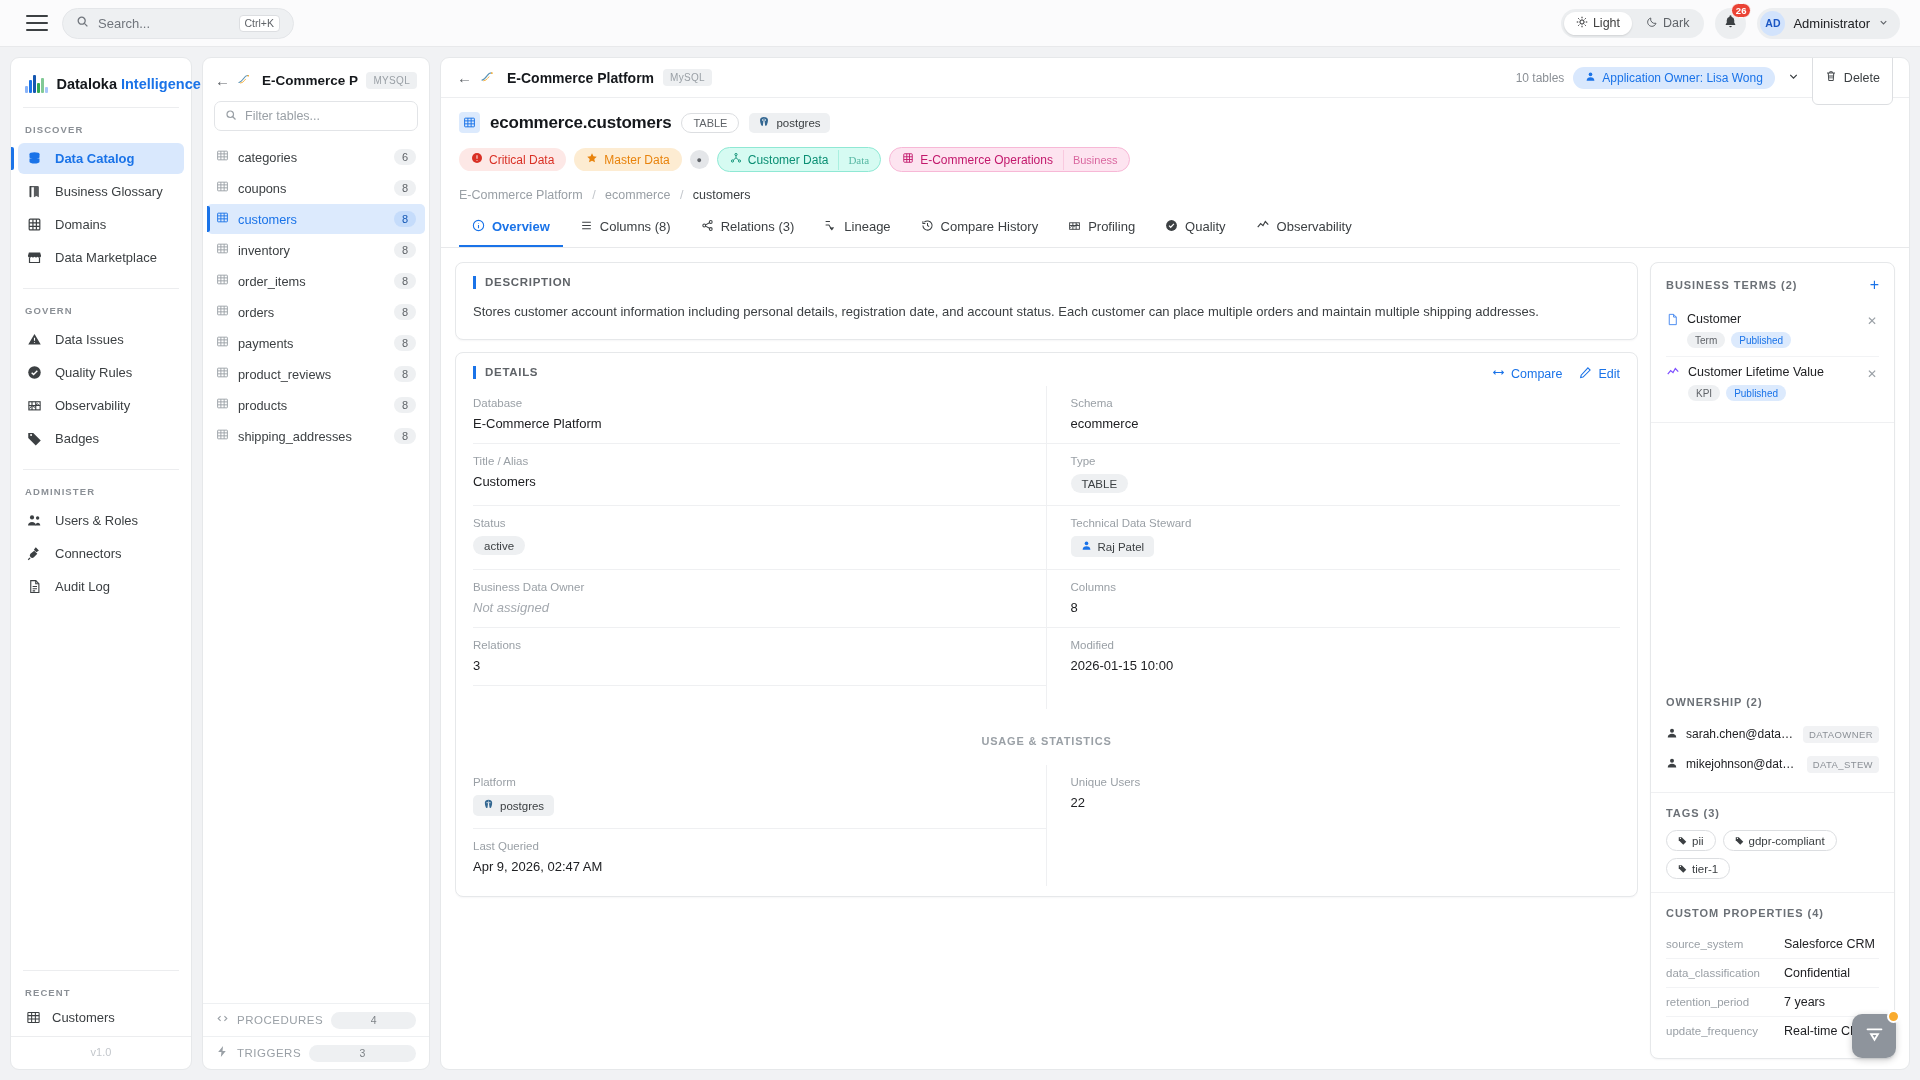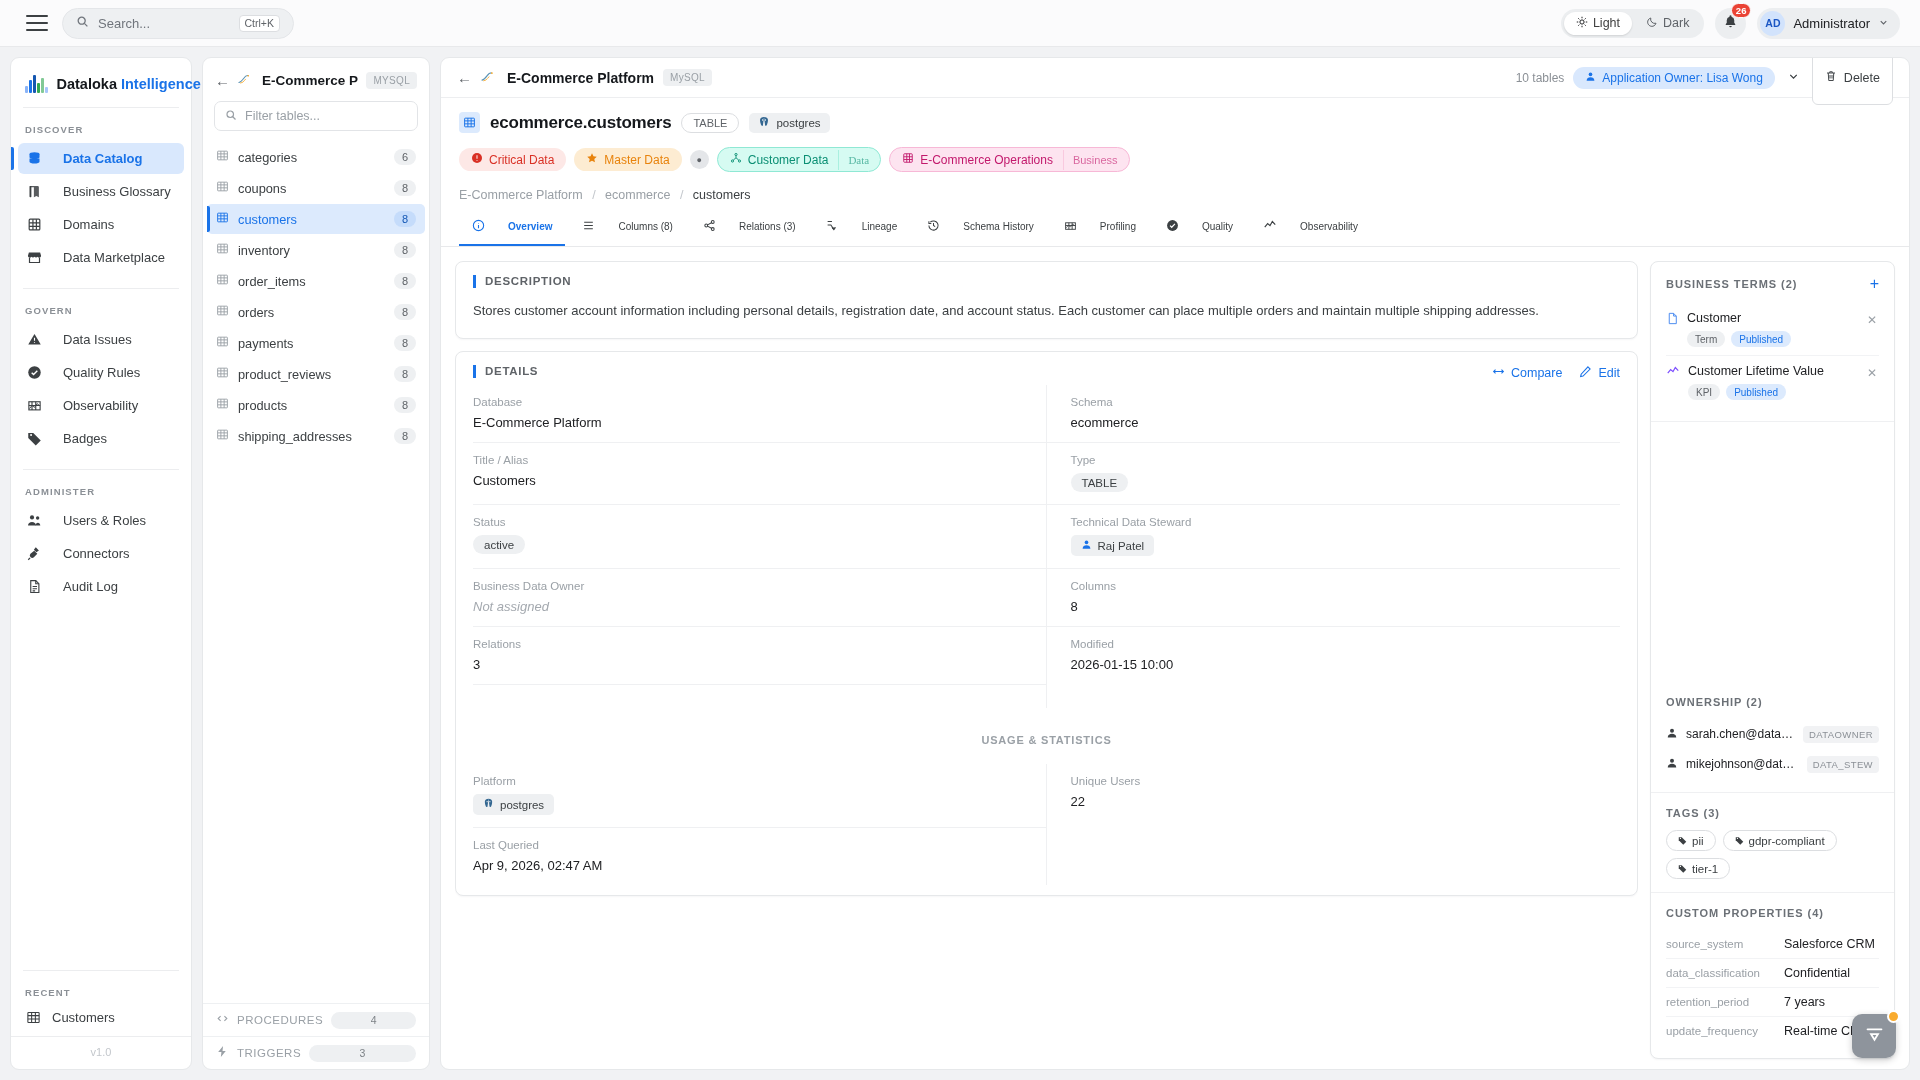--- a/index.html
+++ b/index.html
@@ -69,21 +69,21 @@
   .brand-logo { display: flex; align-items: flex-end; gap: 1.5px; height: 19px; }
   .brand-logo i { width: 2.5px; border-radius: 1px; display: block; }
   .brand-txt { font-size: 14.5px; font-weight: bold; color: #15181c; white-space: nowrap; }
   .brand-txt em { font-style: normal; color: #1a73e8; }
   .nav-sep { height: 1px; background: #ecedef; margin: 0 12px; }
   .nav-group-label {
     font-size: 9.5px; font-weight: bold; letter-spacing: 1.1px;
     color: #8b9096; padding: 16px 14px 7px;
   }
   .nav-item {
-    display: flex; align-items: center; gap: 20px; height: 31px;
+    display: flex; align-items: center; gap: 12px; height: 31px;
     margin: 1px 7px; padding: 0 8px; border-radius: 6px; cursor: pointer;
     font-size: 13px; color: #3c4043; position: relative;
   }
   .nav-item.active { background: #d9e8fd; color: #1a73e8; font-weight: bold; }
   .nav-item.active::before {
     content: ''; position: absolute; left: -7px; top: 4px; bottom: 4px;
     width: 3px; background: #1a73e8; border-radius: 0 2px 2px 0;
   }
   .nav-ico { width: 17px; height: 17px; display: flex; align-items: center;
     justify-content: center; flex-shrink: 0; }
@@ -201,21 +201,21 @@
   .crumb { padding: 16px 18px 0; font-size: 12.5px; color: #9aa0a6; flex-shrink: 0; }
   .crumb a { color: #9aa0a6; text-decoration: none; cursor: pointer; }
   .crumb .cur { color: #3c4043; font-weight: 500; }
   .crumb .sep { margin: 0 6px; color: #c3c7cc; }
 
   .tabs {
     display: flex; align-items: center; gap: 4px; padding: 9px 18px 0;
     border-bottom: 1px solid #e8e9eb; flex-shrink: 0;
   }
   .tab {
-    display: flex; align-items: center; gap: 23px; font-size: 10px; color: #3c4043;
+    display: flex; align-items: center; gap: 7px; font-size: 13px; color: #3c4043;
     padding: 7px 13px 10px; cursor: pointer; border-bottom: 2.5px solid transparent;
     white-space: nowrap;
   }
   .tab.active { color: #1a73e8; font-weight: bold; border-bottom-color: #1a73e8; }
 
   .content { flex: 1; display: flex; gap: 12px; padding: 14px 14px 10px; overflow: hidden; min-height: 0; }
   .col-main { flex: 1; display: flex; flex-direction: column; gap: 12px; overflow-y: auto; min-width: 0; }
 
   .card { background: #fff; border: 1px solid #e6e8ea; border-radius: 8px;
     box-shadow: 0 1px 2px rgba(16,24,40,.04); }
@@ -788,21 +788,21 @@
         </span>
         <span>Lineage</span>
       </div>
       <div class="tab">
         <span>
           <svg width="13" height="13" viewBox="0 0 24 24" fill="none" stroke="#3c4043" stroke-width="1.9">
             <path d="M3.5 12a8.5 8.5 0 1 0 2.6-6.1M3.5 4v4.5H8"></path>
               <path d="M12 7.5V12l3 2"></path>
             </svg>
         </span>
-        <span>Schema History</span>
+        <span>Compare History</span>
       </div>
       <div class="tab">
         <span>
           <svg width="13" height="13" viewBox="0 0 24 24" fill="none" stroke="#3c4043" stroke-width="1.7">
             <rect x="3" y="7" width="18" height="12"></rect>
               <path d="M3 12h18M9 7v12M15 7v12"></path>
             <path d="M4 16l4-4 4 2.5 4-5 4 3" stroke-width="1.4"></path>
             </svg>
         </span>
         <span>Profiling</span>

